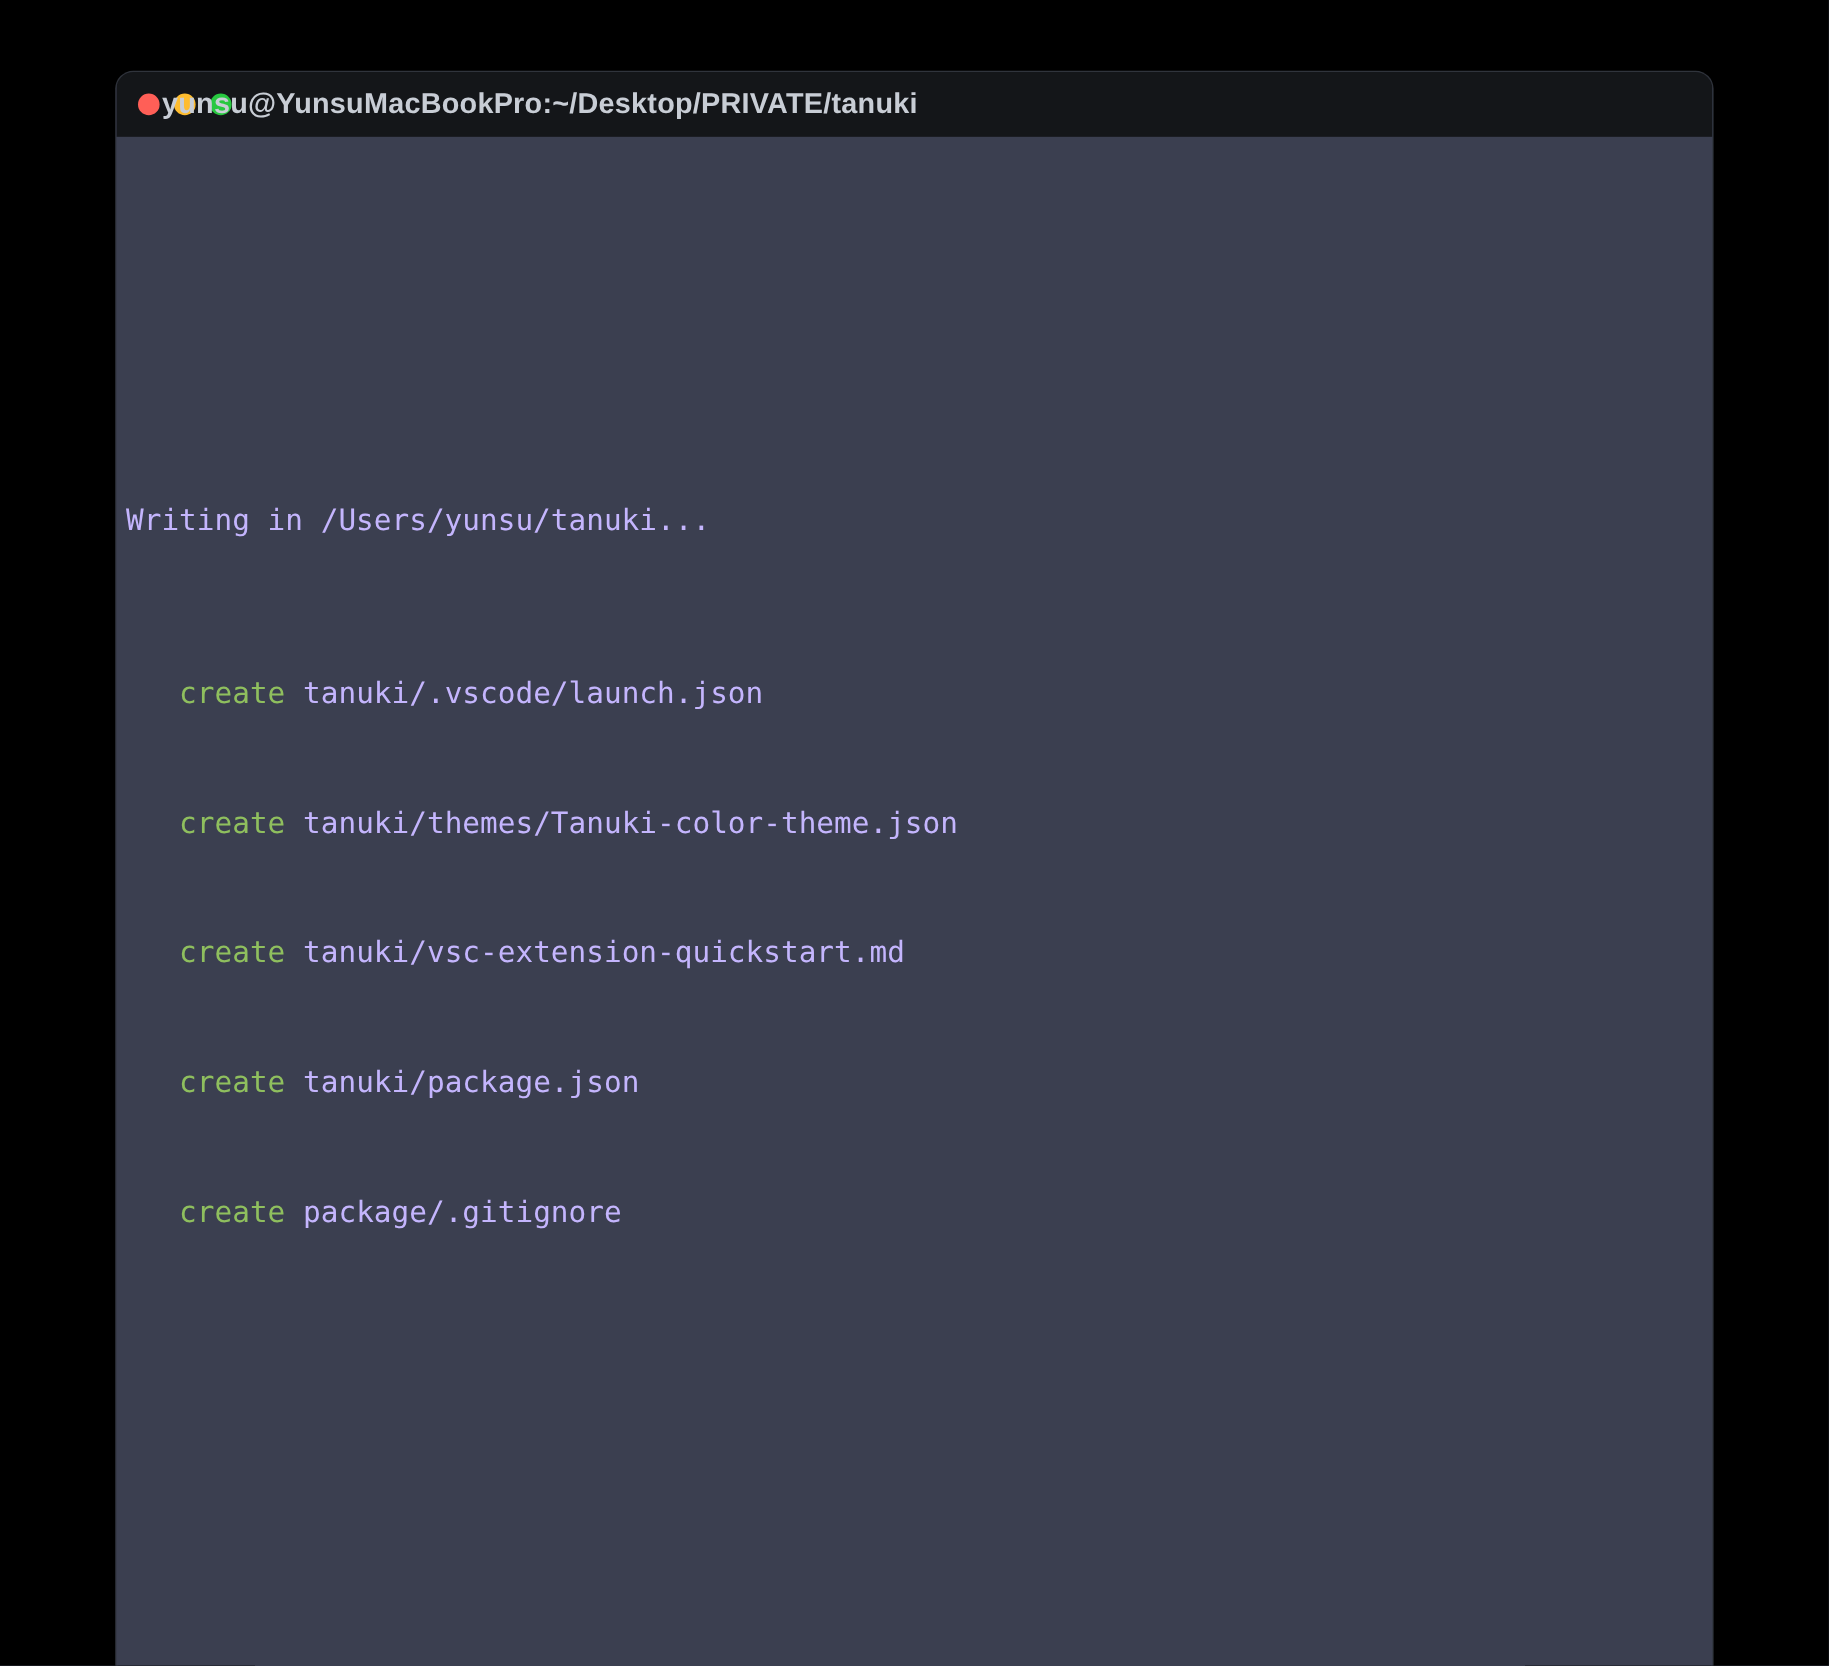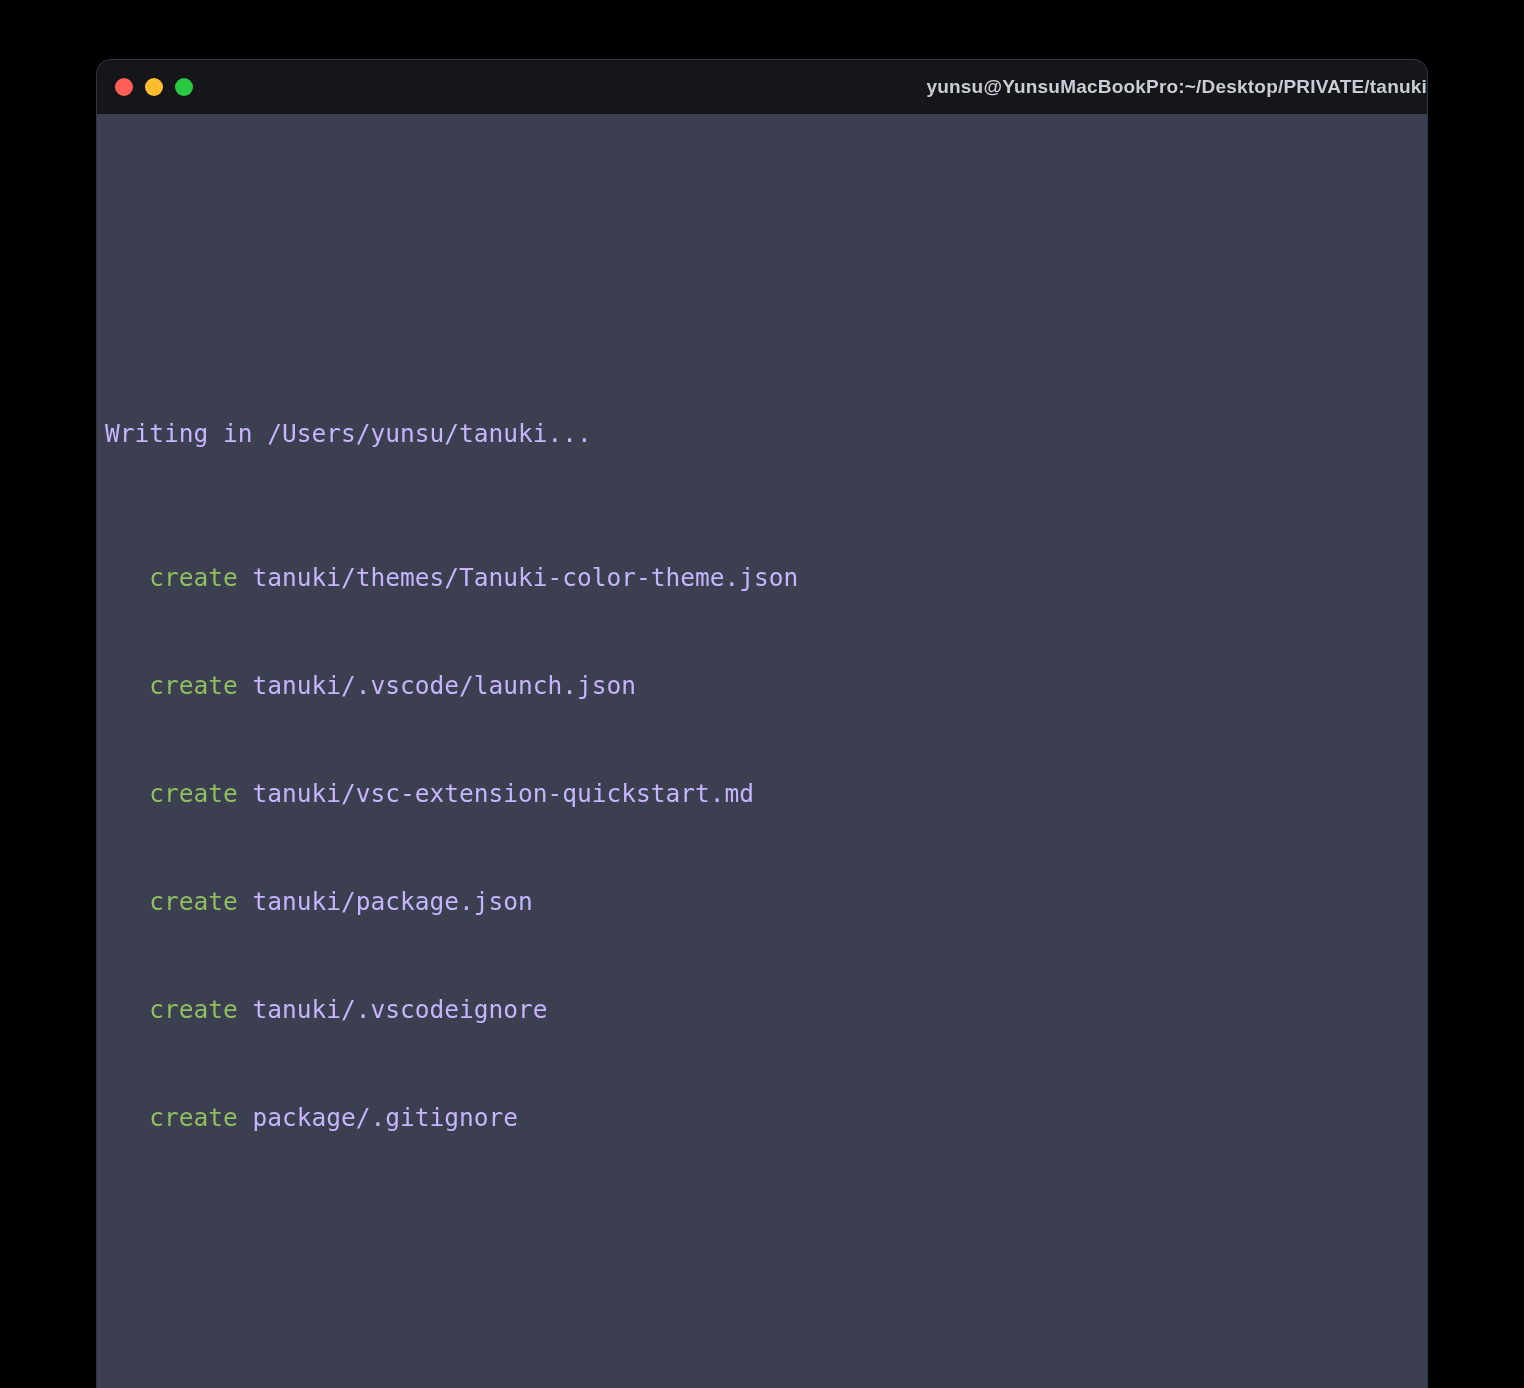--- a/index.html
+++ b/index.html
@@ -29,27 +29,28 @@
       padding: 0 18px;
       position: relative;
     }
     .traffic-lights { display: flex; gap: 12px; }
     .light { width: 18px; height: 18px; border-radius: 50%; }
     .light.close    { background: #ff5f57; }
     .light.minimize { background: #febc2e; }
     .light.zoom     { background: #28c840; }
     .title {
       position: absolute; left: 0; right: 0;
-      text-align: right;
+      text-align: left;
       color: #c8cdd5;
-      font-size: 19px;
+      font-size: 24px;
       font-weight: 600;
       font-family: -apple-system, "SF Pro", "Helvetica Neue", sans-serif;
       letter-spacing: 0.2px;
       pointer-events: none;
+      padding-left: 38px;
     }
     .term-body {
       position: relative;
       padding: 14px 8px 90px 8px;
       min-height: 1190px;
       font-size: 24.5px;
       line-height: 36px;
       color: #c9cc8a;
       white-space: pre;
       overflow: hidden;
@@ -74,25 +75,24 @@
   </div>
 
   <div class="term-body">
 
     
     
 
     <div class="content-lines">
       <div class="line c-yellow">Writing in /Users/yunsu/tanuki...</div>
 
+      <div class="line">   <span class="c-green">create</span> <span class="c-yellow">tanuki/.vscode/launch.json</span></div>
       <div class="line">   <span class="c-green">create</span> <span class="c-yellow">tanuki/themes/Tanuki-color-theme.json</span></div>
-      <div class="line">   <span class="c-green">create</span> <span class="c-yellow">tanuki/.vscode/launch.json</span></div>
       <div class="line">   <span class="c-green">create</span> <span class="c-yellow">tanuki/vsc-extension-quickstart.md</span></div>
       <div class="line">   <span class="c-green">create</span> <span class="c-yellow">tanuki/package.json</span></div>
-      <div class="line">   <span class="c-green">create</span> <span class="c-yellow">tanuki/.vscodeignore</span></div>
       <div class="line">   <span class="c-green">create</span> <span class="c-yellow">package/.gitignore</span></div>
       
 
       
       
       
       
       
       
       

